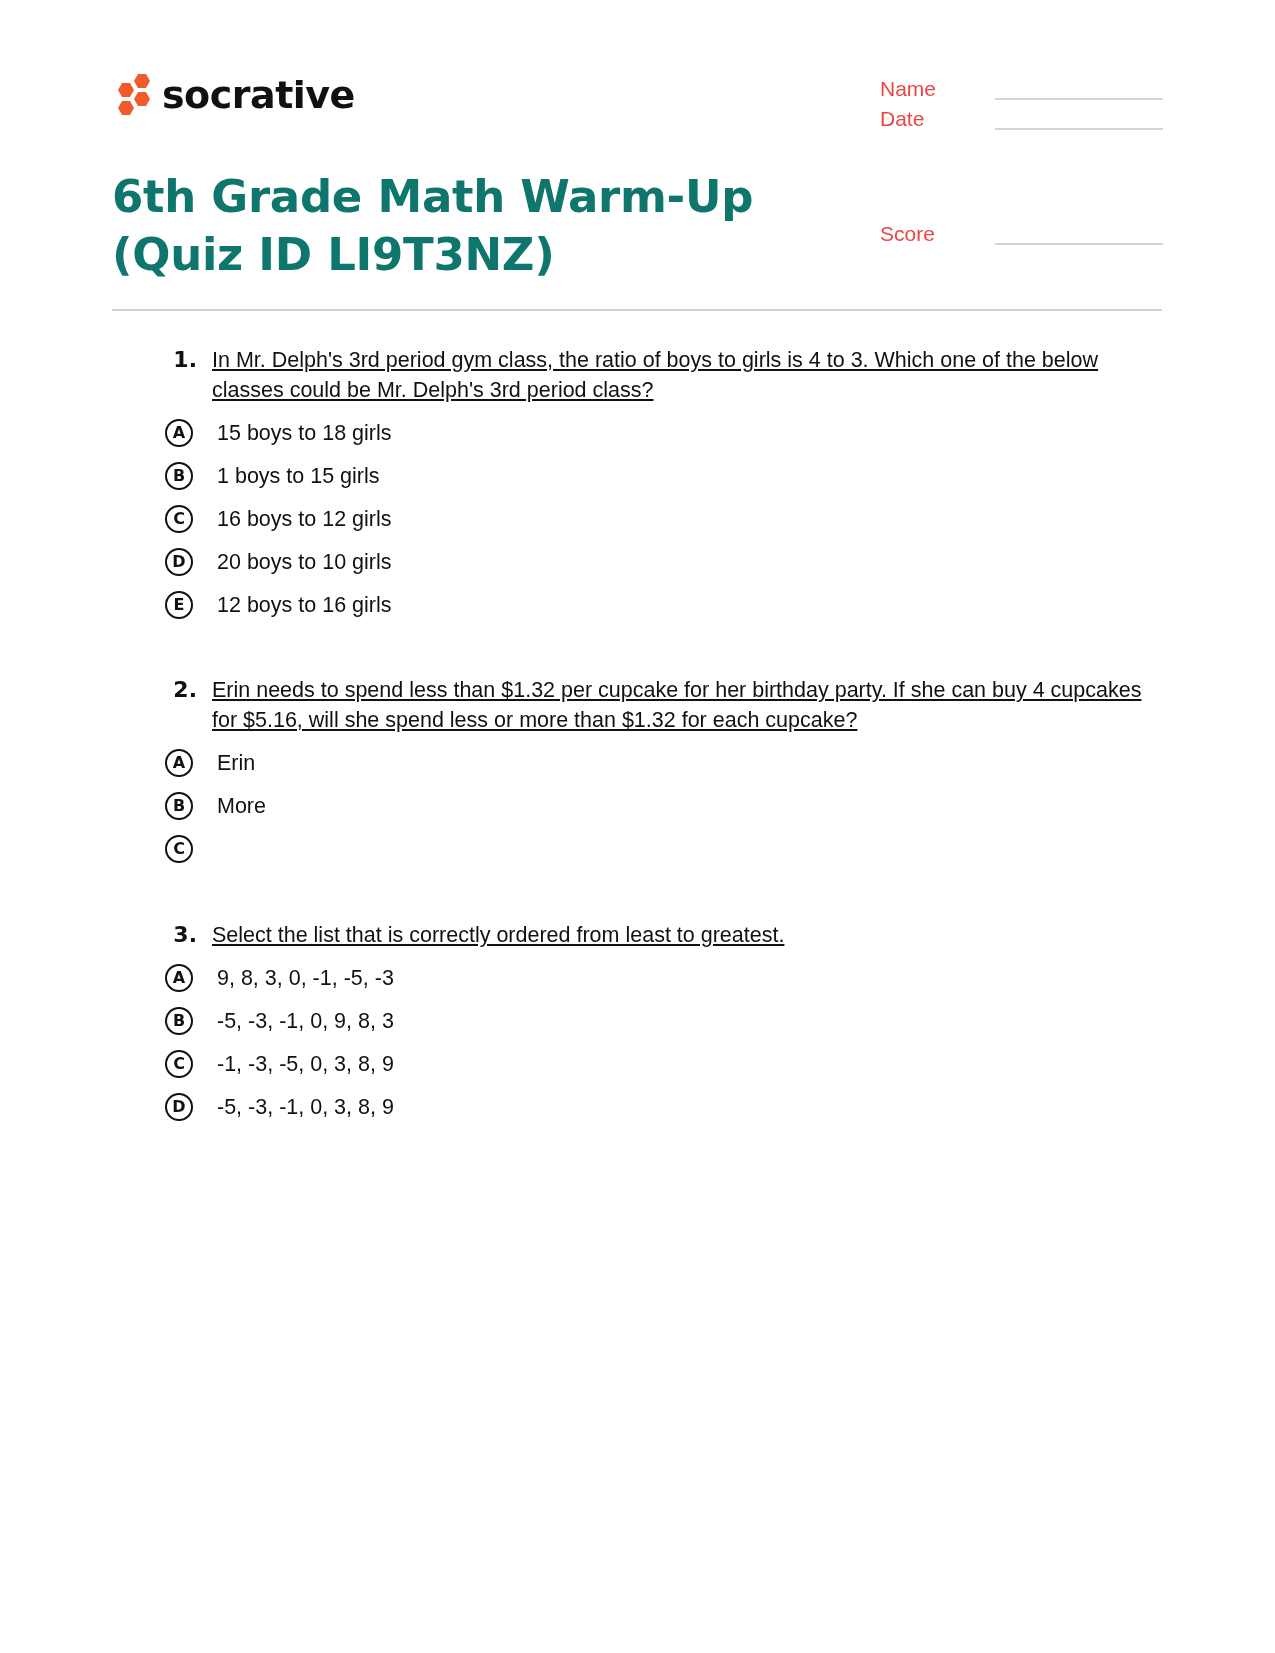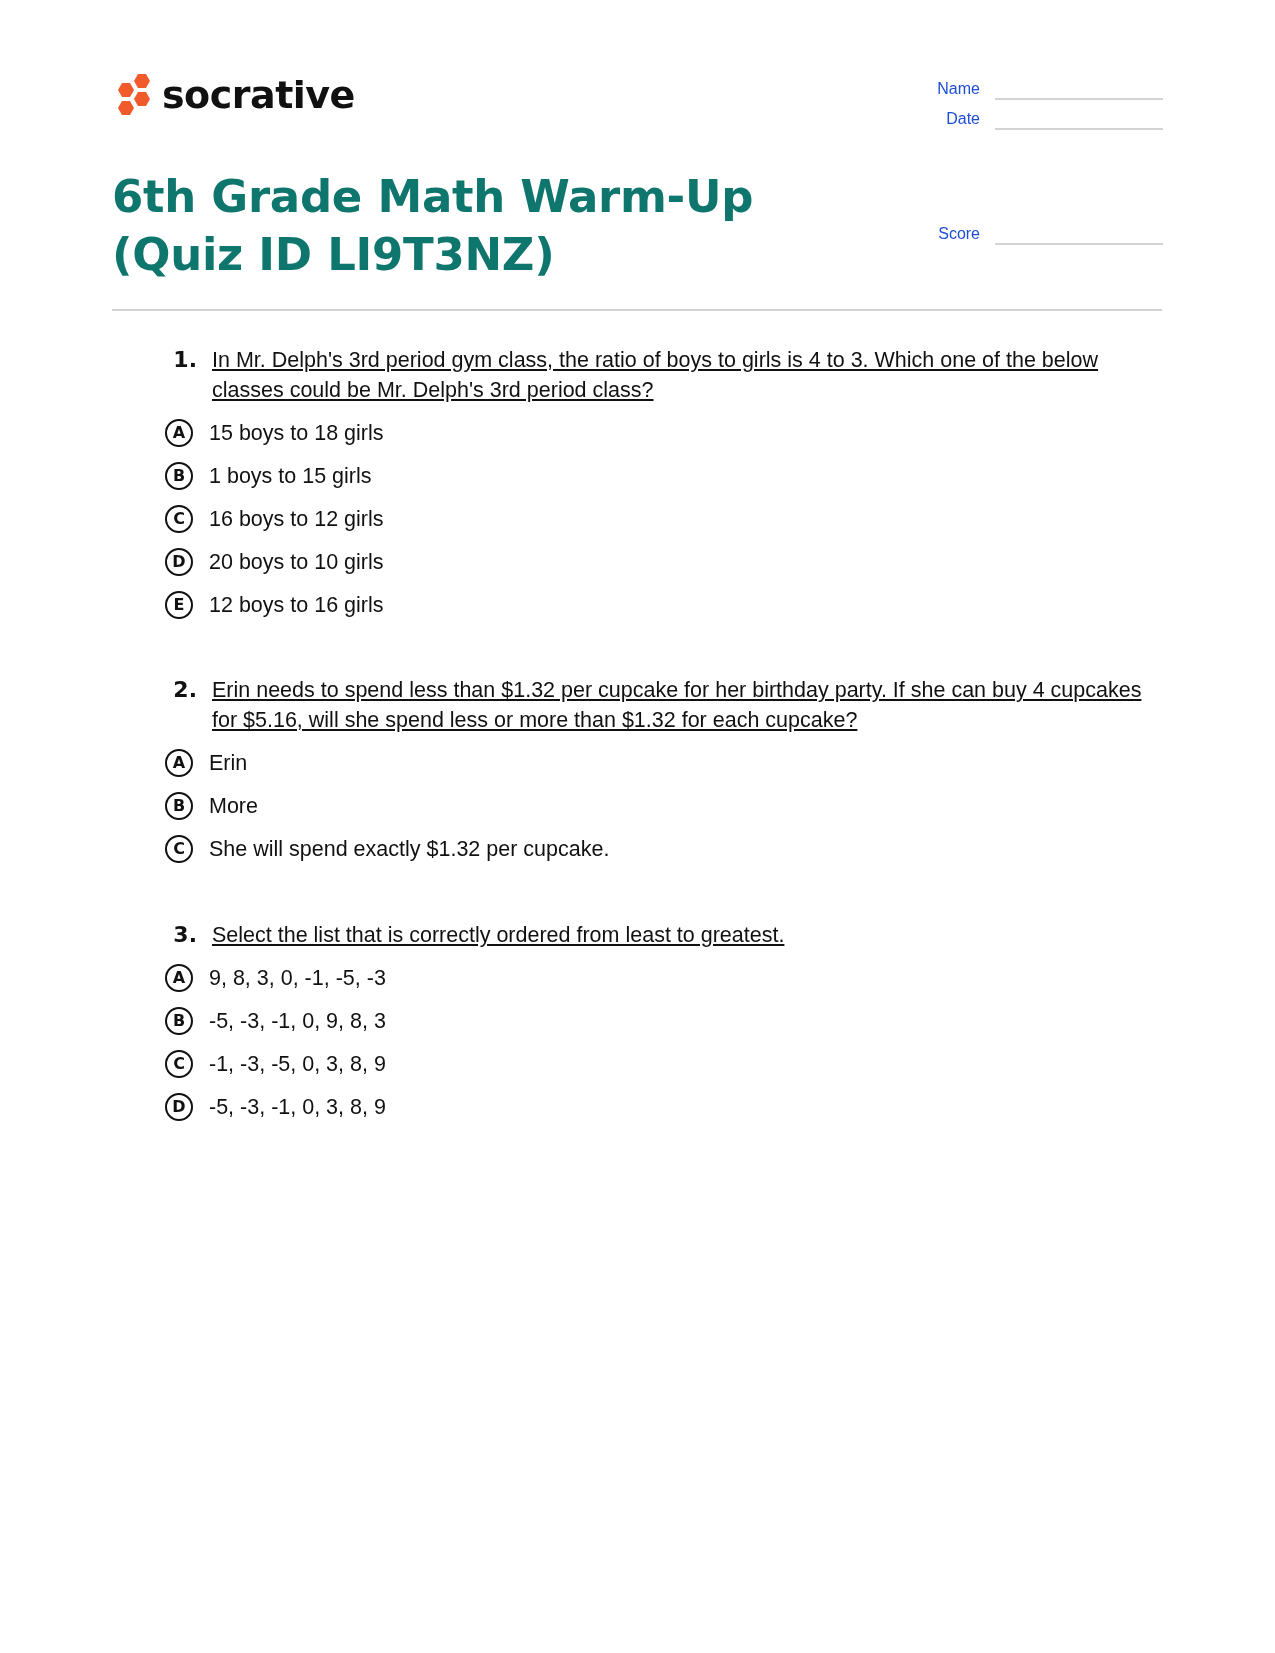--- a/index.html
+++ b/index.html
@@ -47,23 +47,23 @@
     .meta-row {
       position: absolute;
       left: 0;
       width: 290px;
       height: 30px;
     }
     .meta-label {
       position: absolute;
       right: 310px;
       width: 100px;
-      text-align: right;
-      font-size: 16px;
-      color: #1d4ed8;
+      text-align: left;
+      font-size: 21px;
+      color: #ef4444;
       line-height: 26px;
       right: auto;
       left: 0;
       width: 100px;
     }
     .meta-line {
       position: absolute;
       left: 115px;
       width: 168px;
       border-bottom: 2px solid #d3d3d3;
@@ -134,21 +134,21 @@
       align-items: center;
       justify-content: center;
       box-sizing: border-box;
       font-family: "DejaVu Sans", sans-serif;
       font-weight: bold;
       font-size: 16px;
       color: #111111;
       flex-shrink: 0;
     }
     .opt-text {
-      margin-left: 16px;
+      margin-left: 24px;
       font-size: 21.5px;
       color: #111111;
       line-height: 30px;
       text-align: center;
     }
   </style>
 </head>
 <body>
 
 <div class="logo">
@@ -220,21 +220,20 @@
     <div class="option">
       <span class="bubble">A</span>
       <span class="opt-text">Erin</span>
     </div>
     <div class="option">
       <span class="bubble">B</span>
       <span class="opt-text">More</span>
     </div>
     <div class="option">
       <span class="bubble">C</span>
-      <span class="opt-text">She will spend exactly $1.32 per cupcake.</span>
     </div>
   </div>
 </div>
 
 <div class="question" style="top:920px;">
   <div class="q-head">
     <span class="q-num">3.</span>
     <span class="q-text">Select the list that is correctly ordered from least to greatest.</span>
   </div>
   <div class="options">

